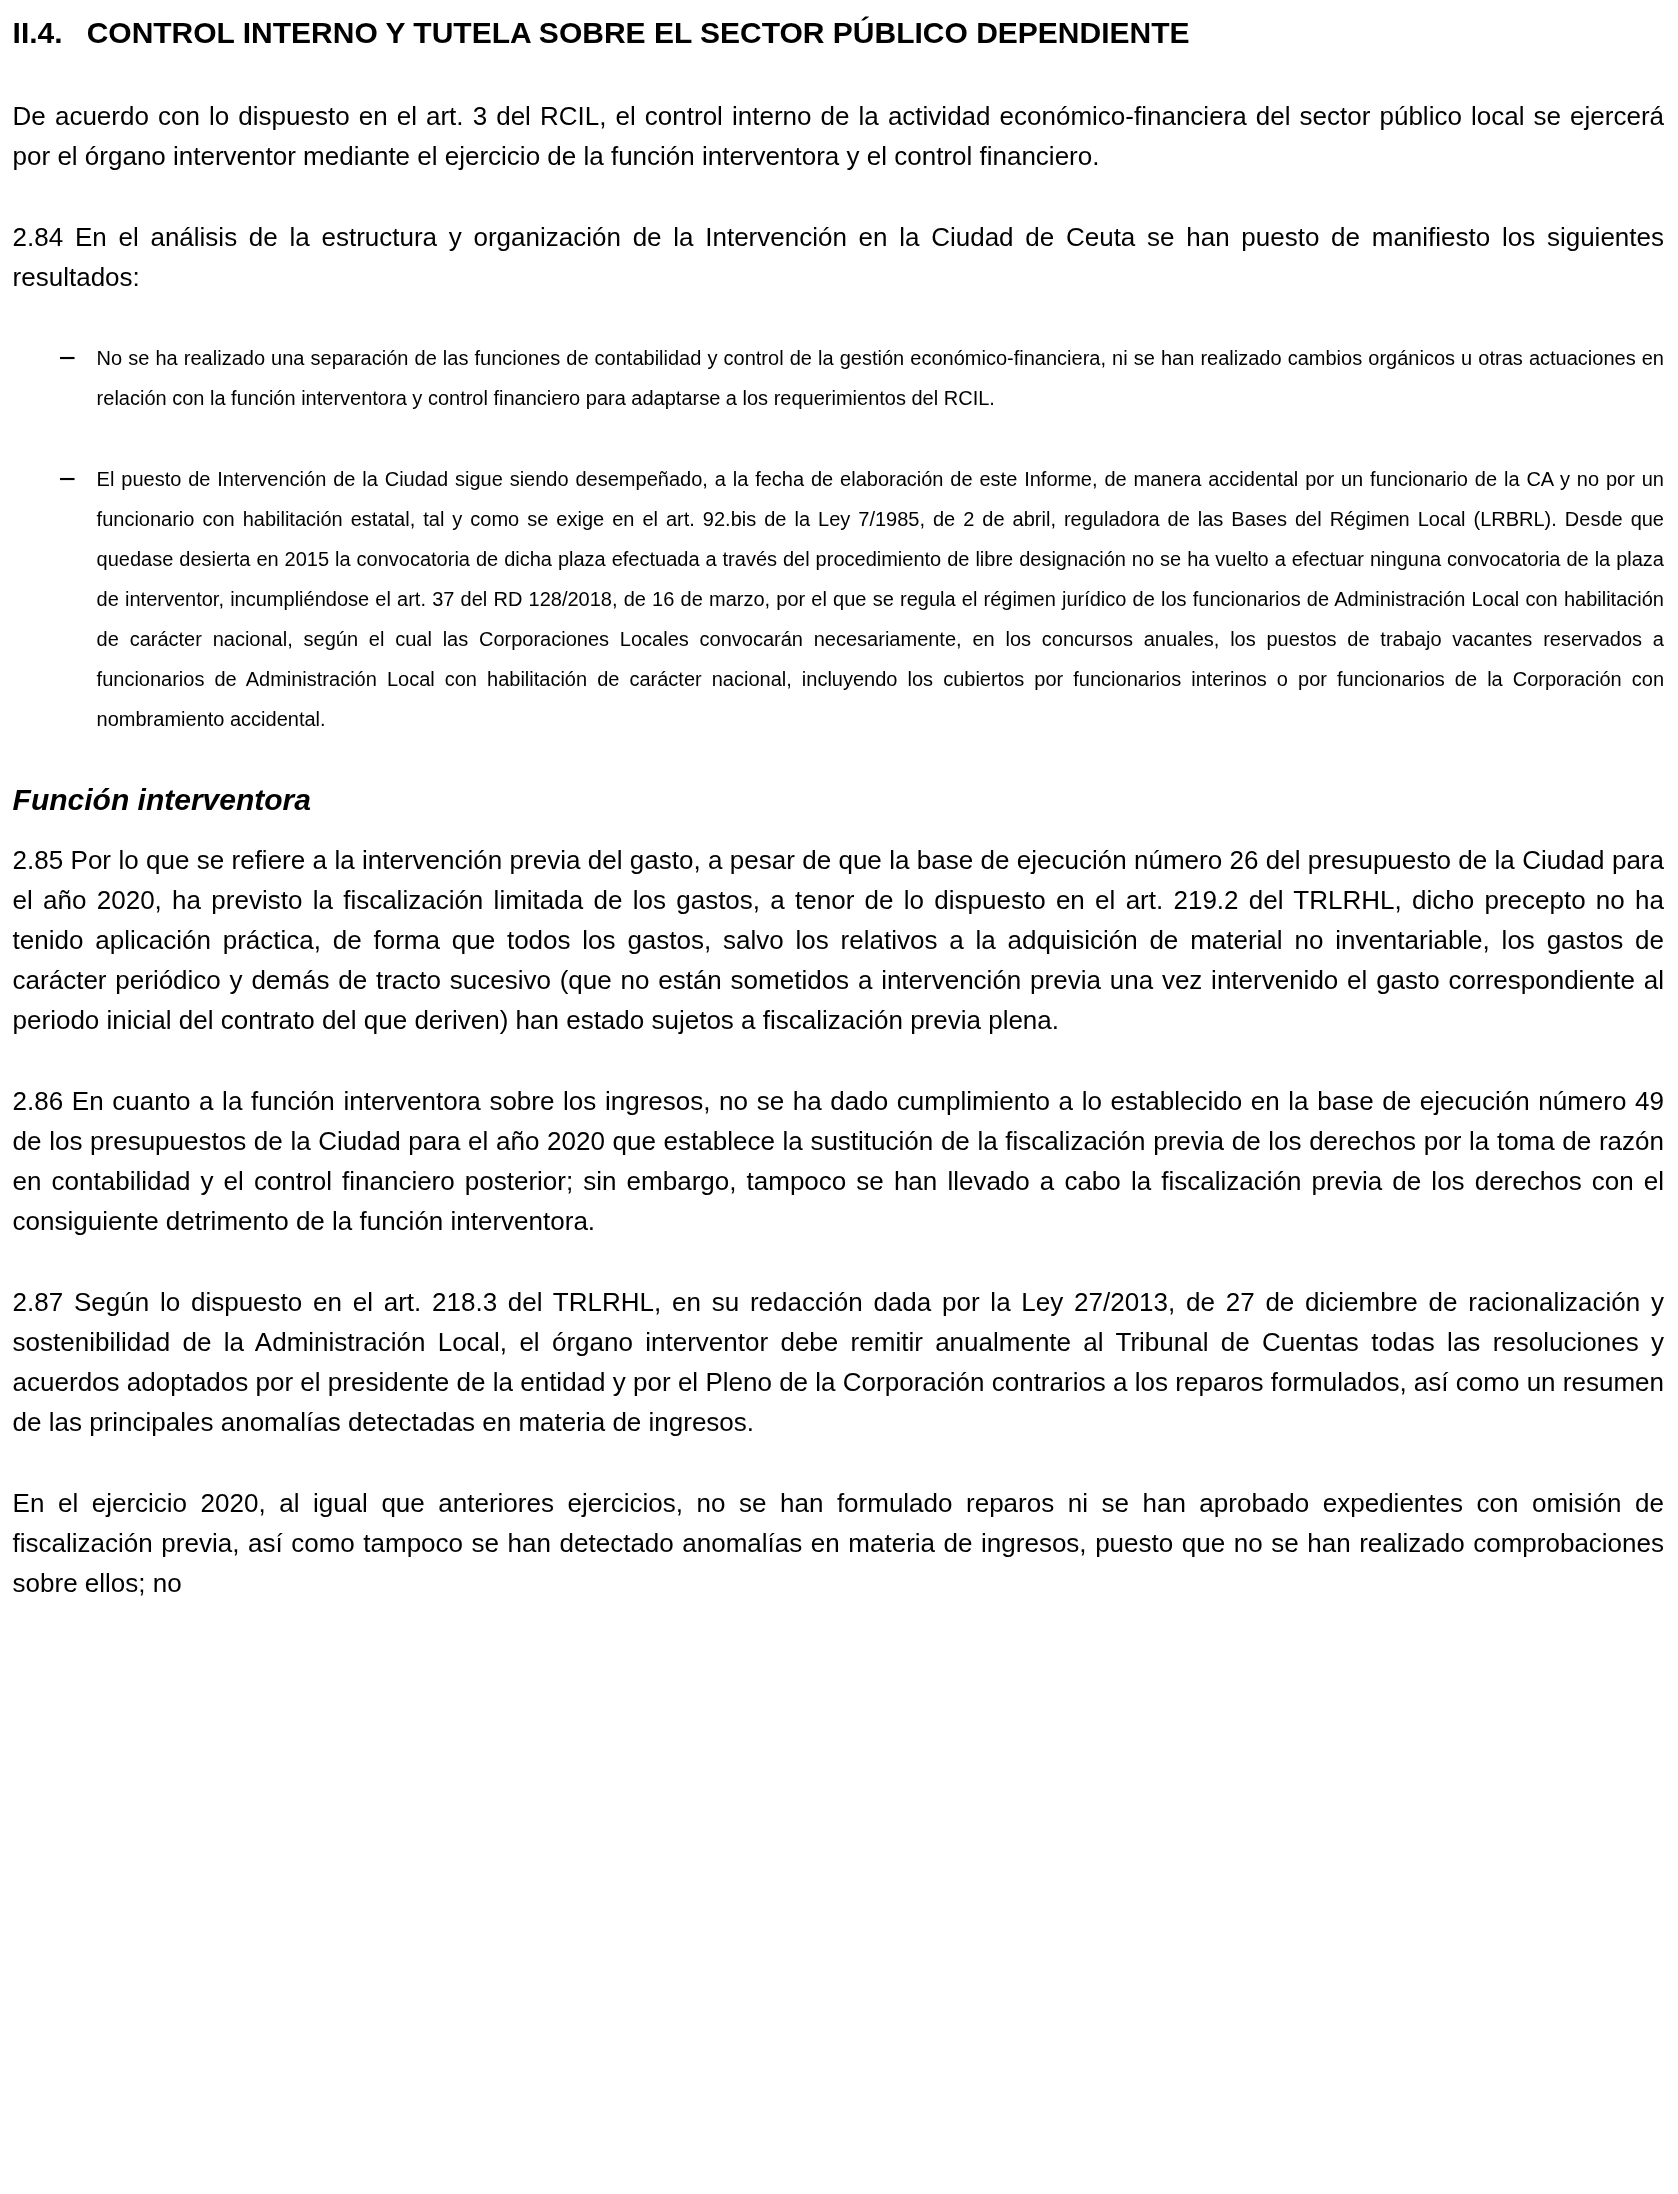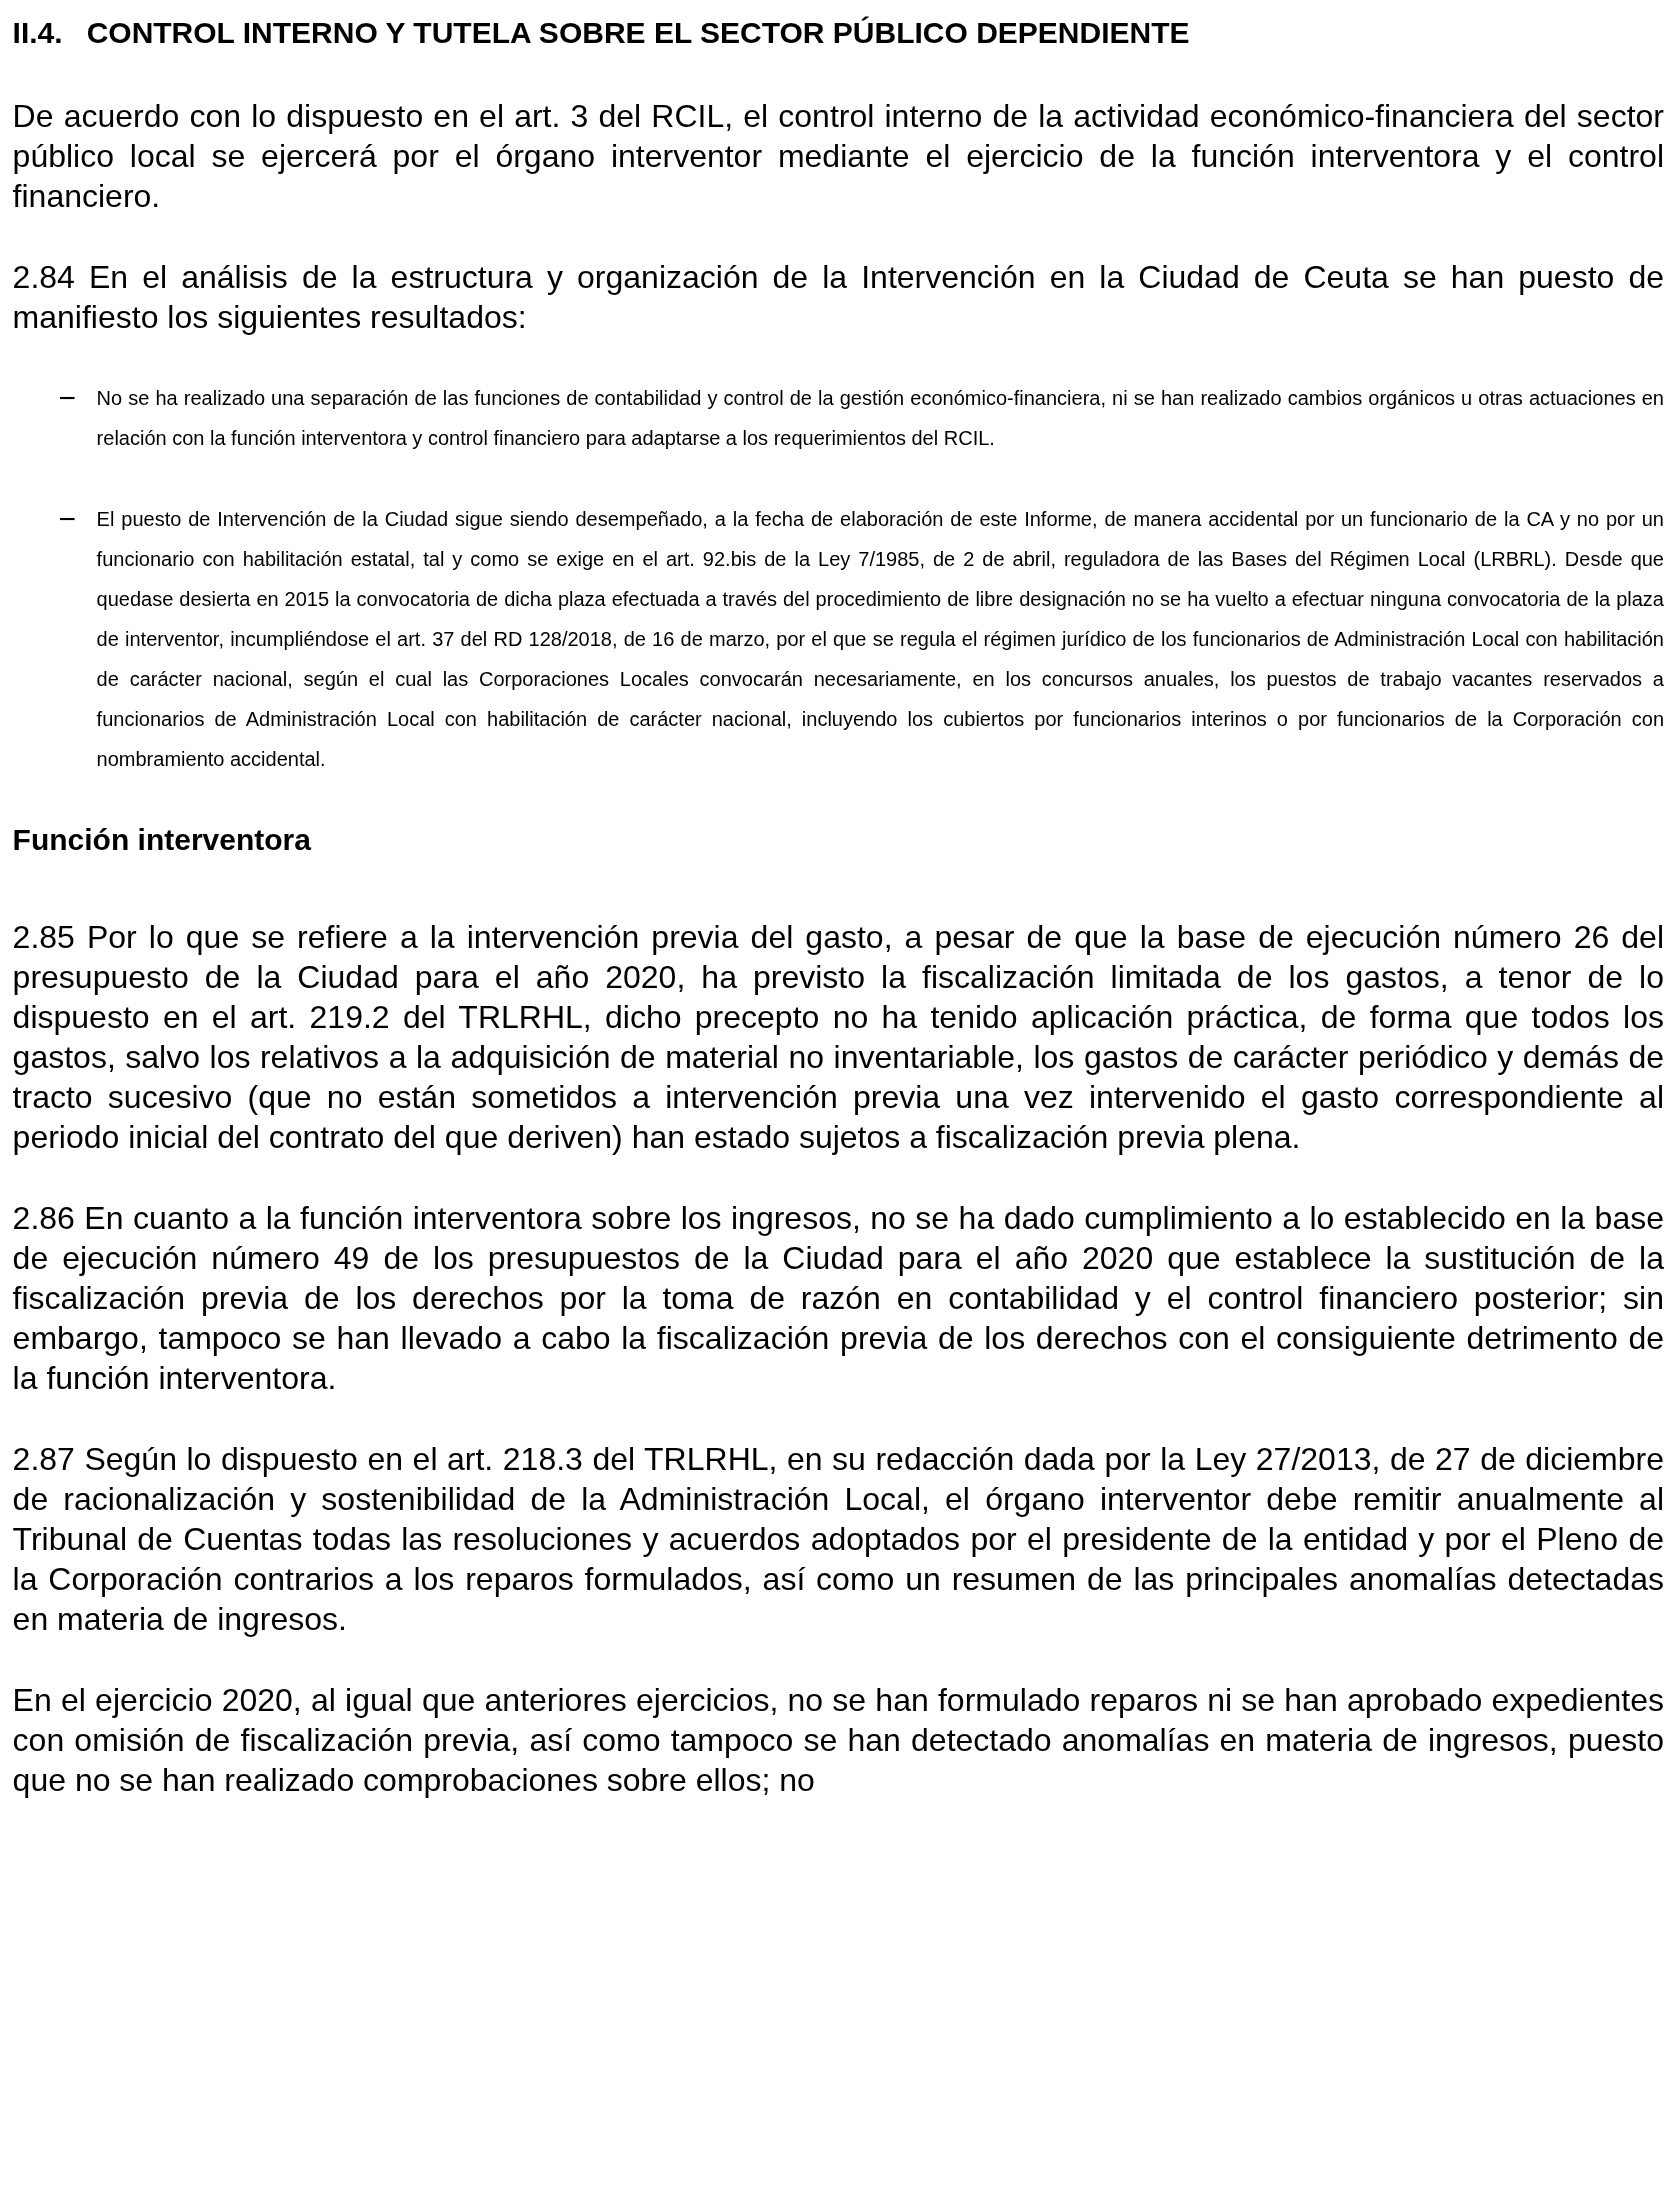--- a/index.html
+++ b/index.html
@@ -18,21 +18,21 @@
     overflow: hidden;
   }
   .heading {
     font-size: 30px;
     font-weight: bold;
     line-height: 40px;
     margin: 1.6px 0 43px 0;
   }
   .heading-num { margin-right: 24px; }
   .para {
-    font-size: 32px;
+    font-size: 26px;
     line-height: 40px;
     text-align: justify;
     margin-bottom: 41px;
   }
   .plabel { font-weight: normal; }
   .bullet {
     display: flex;
     margin: 0 0 41px 46px;
   }
   .bullet-marker {
@@ -43,22 +43,23 @@
   }
   .bullet-text {
     flex: 1;
     font-size: 20px;
     line-height: 40px;
     text-align: justify;
   }
   .subheading {
     font-size: 30px;
     font-weight: bold;
+    font-style: italic;
     line-height: 40px;
-    margin-bottom: 57px;
+    margin-bottom: 20px;
   }
 </style>
 </head>
 <body>
 
 <div class="page">
 
   <h1 class="heading"><span class="heading-num">II.4.</span><span class="heading-title">CONTROL INTERNO Y TUTELA SOBRE EL SECTOR PÚBLICO DEPENDIENTE</span></h1>
 
   <p class="para"><span>De acuerdo con lo dispuesto en el art. 3 del RCIL, el control interno de la actividad económico-financiera del sector público local se ejercerá por el órgano interventor mediante el ejercicio de la función interventora y el control financiero.</span></p>

